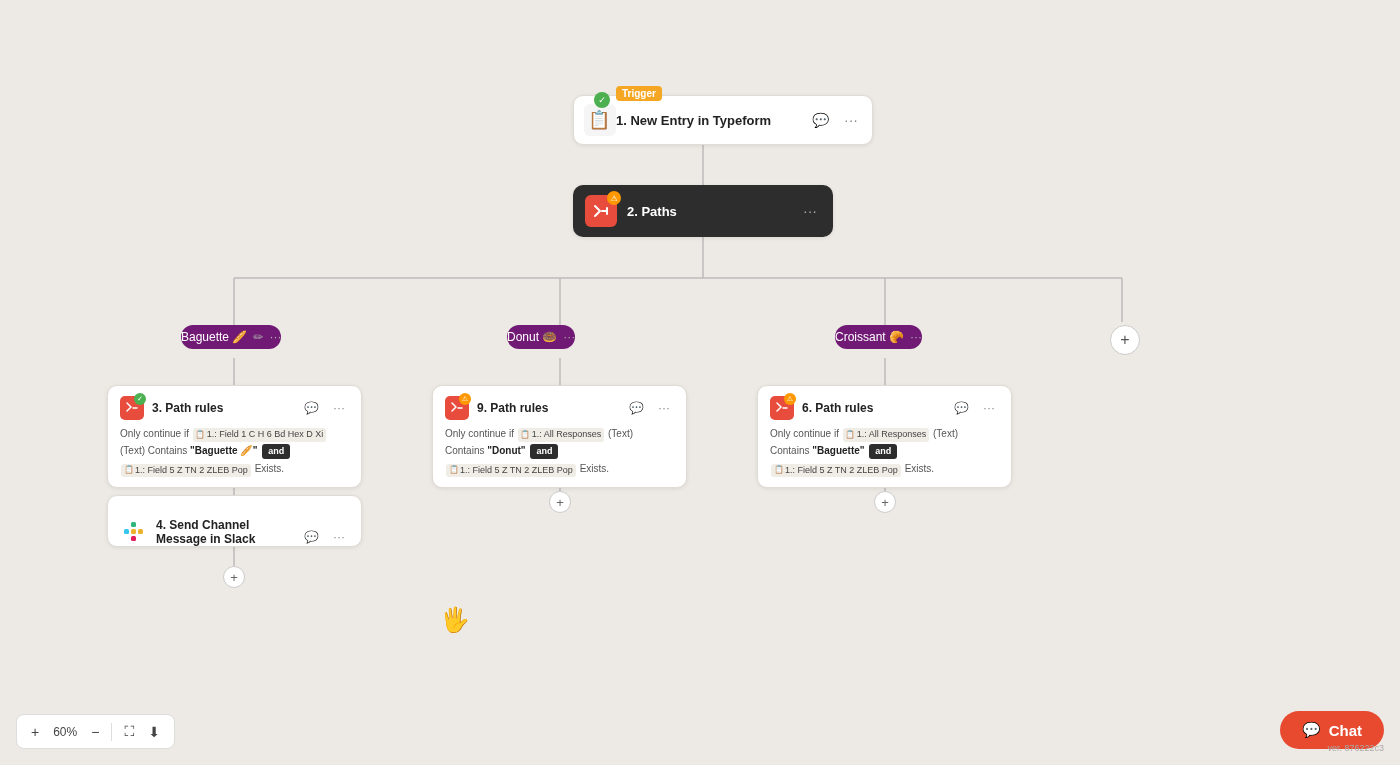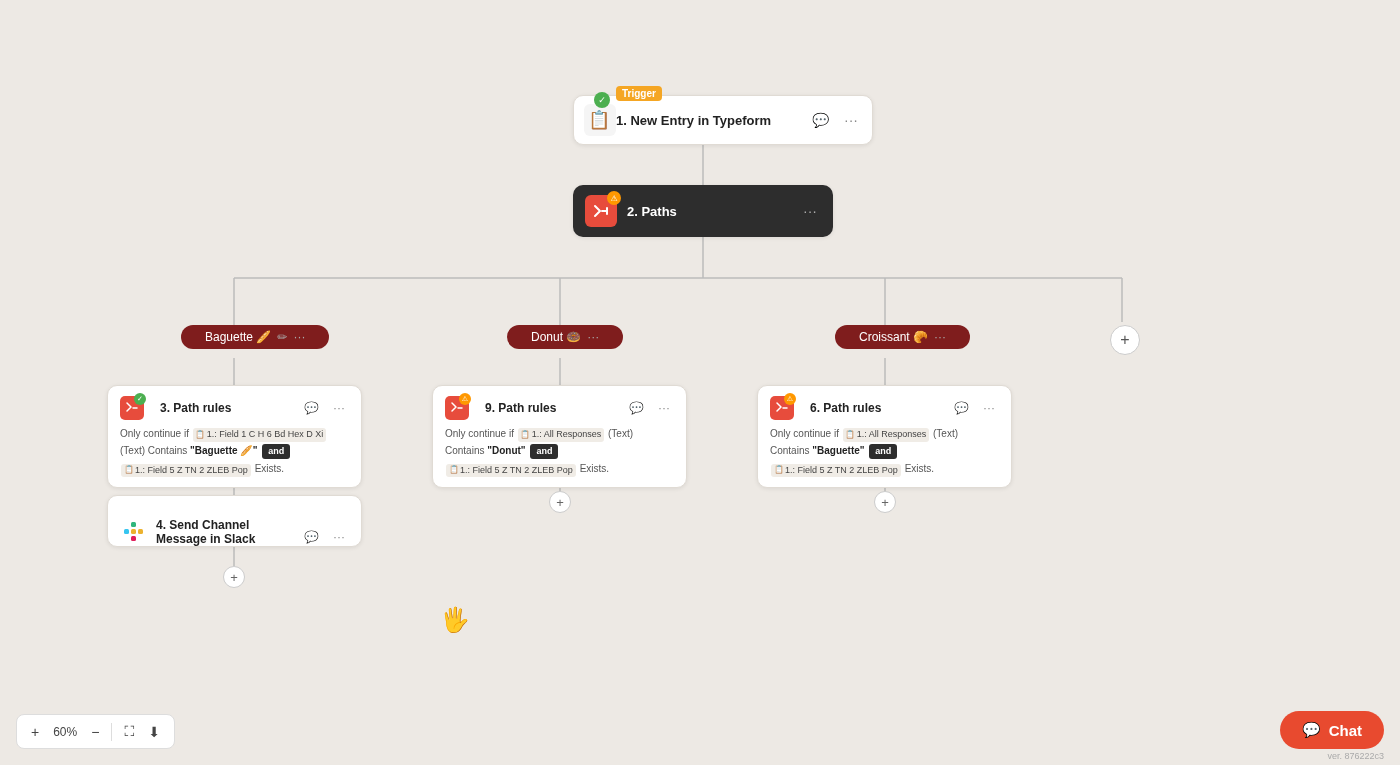--- a/index.html
+++ b/index.html
@@ -171,24 +171,24 @@
       color: #fff;
       font-size: 8px;
       position: absolute;
       top: -4px;
       right: -4px;
     }
 
     
     .path-pill {
       position: absolute;
-      background: #7f1d1d;
+      background: #701a75;
       color: #fff;
       border-radius: 20px;
-      padding: 5px 24px;
+      padding: 5px 0;
       font-size: 12px;
       font-weight: 500;
       display: flex;
       align-items: center;
       gap: 6px;
       white-space: nowrap;
     }
 
     .path-pill-btn {
       background: none;
@@ -224,21 +224,21 @@
       font-size: 11px;
       flex-shrink: 0;
       position: relative;
     }
 
     .path-rule-title {
       font-size: 12px;
       font-weight: 600;
       color: #222;
       flex: 1;
-      margin-left: 16px;
+      margin-left: 8px;
     }
 
     .path-rule-body {
       font-size: 10px;
       color: #555;
       line-height: 1.5;
     }
 
     .path-rule-body strong {
       font-weight: 700;
@@ -365,21 +365,21 @@
       font-weight: 600;
       cursor: pointer;
       display: flex;
       align-items: center;
       gap: 8px;
     }
 
     
     .version-text {
       position: absolute;
-      bottom: 4px;
+      bottom: 12px;
       right: 16px;
       font-size: 9px;
       color: #aaa;
     }
 
     
     .cursor-hand {
       position: absolute;
       font-size: 24px;
       pointer-events: none;

